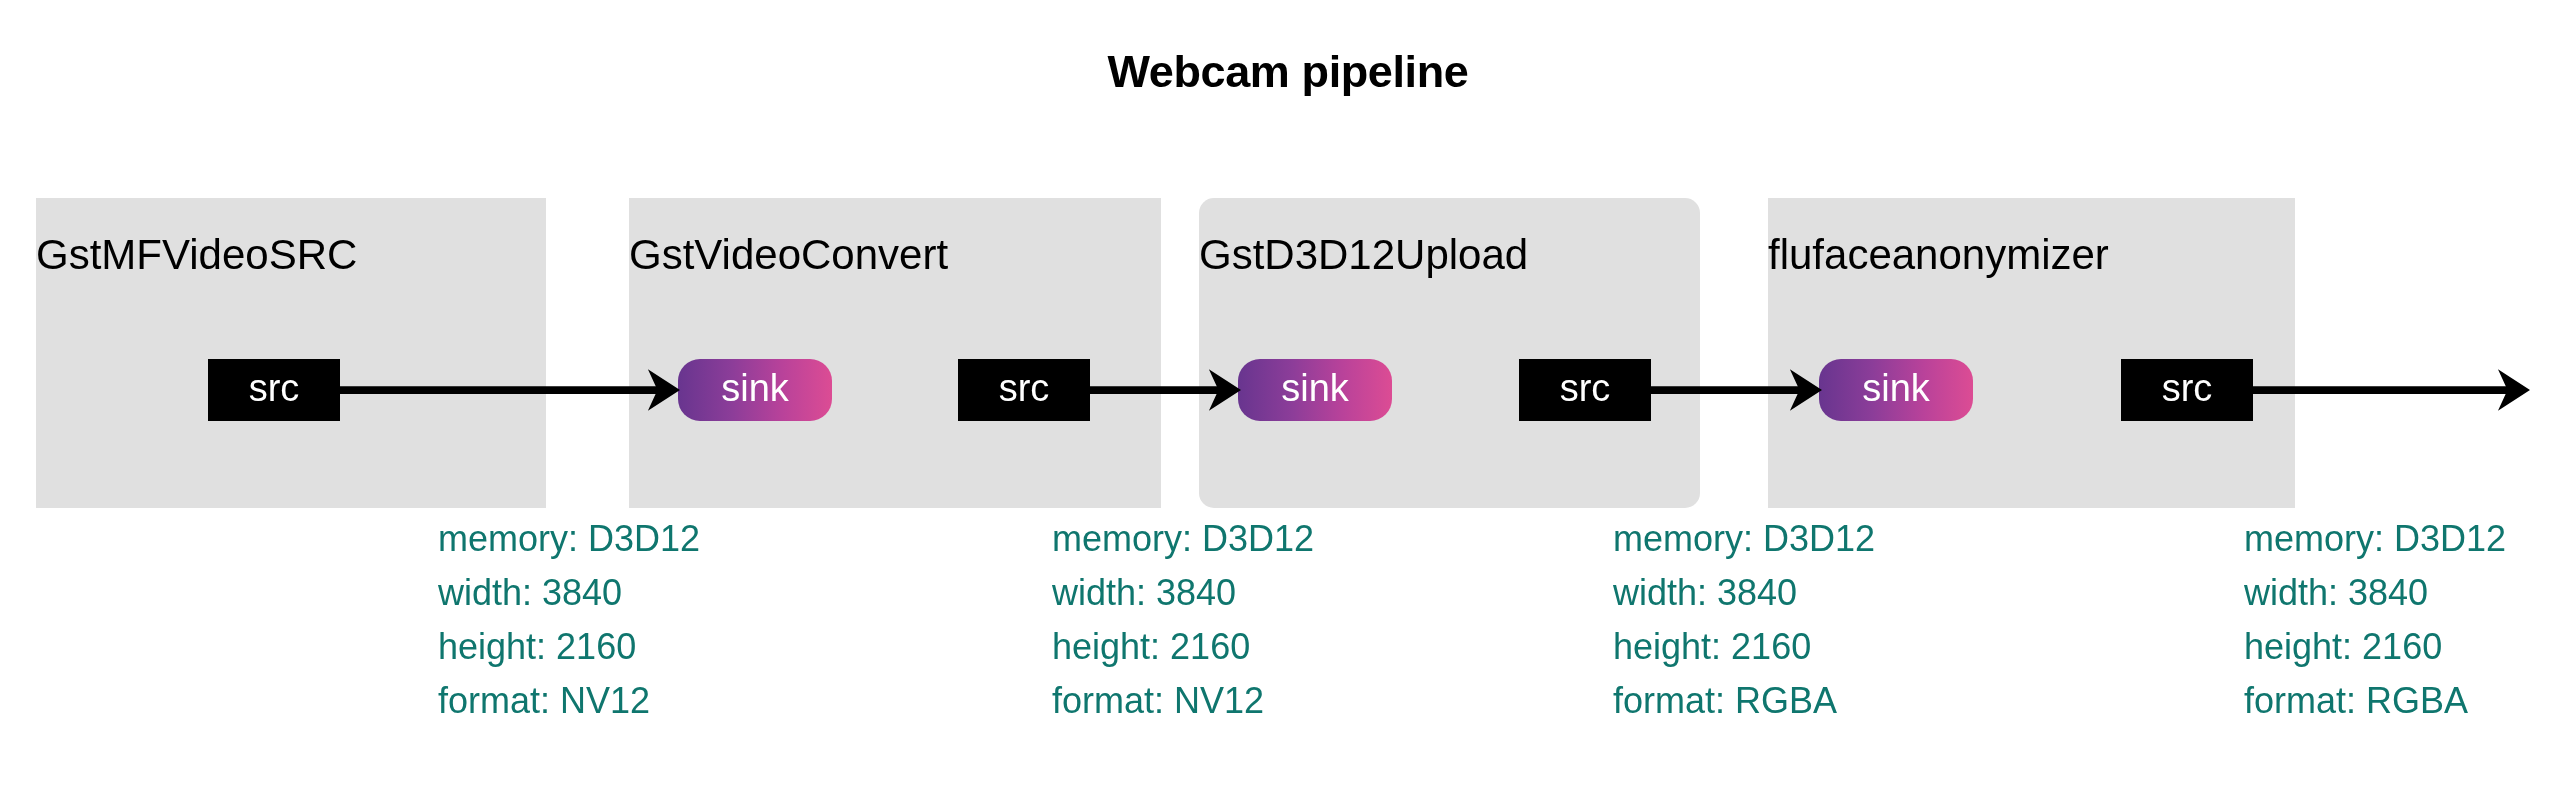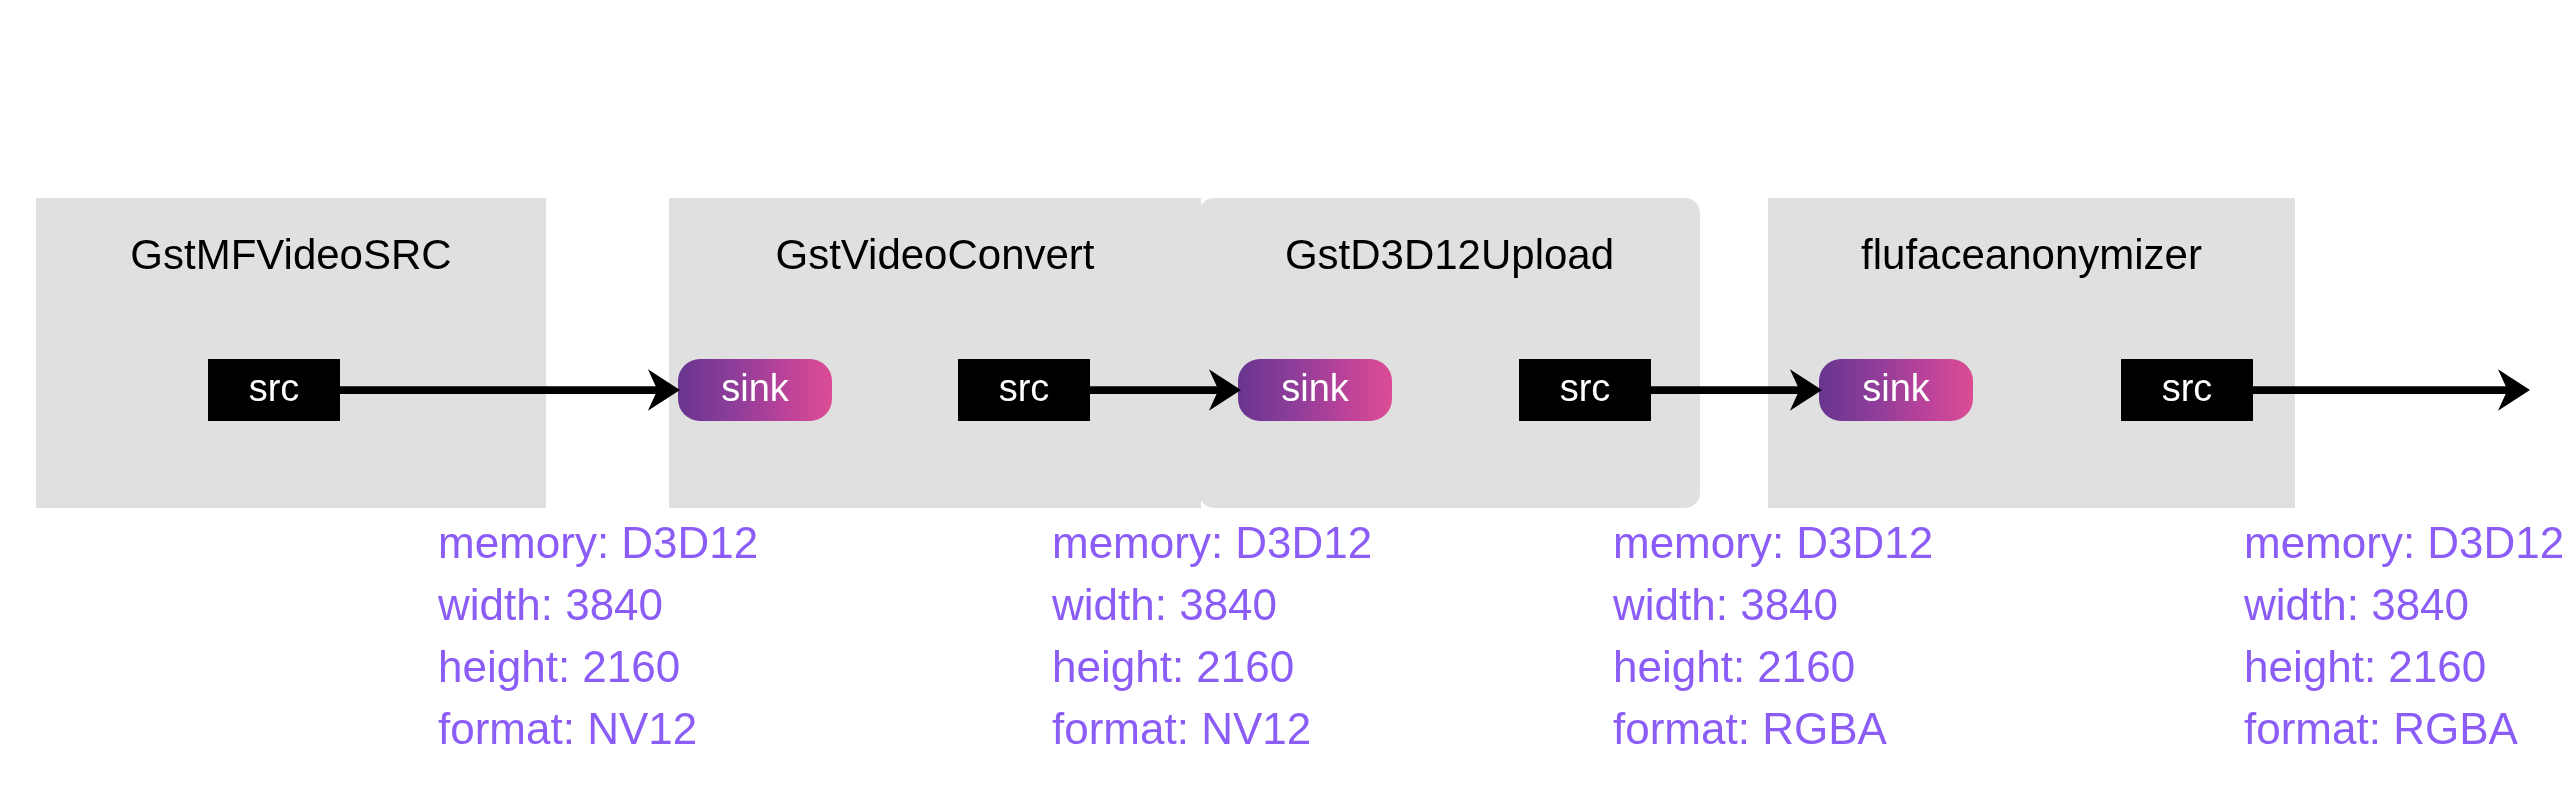--- a/index.html
+++ b/index.html
@@ -42,30 +42,30 @@
     position: absolute;
     top: 198px;
     height: 310px;
     background: #e0e0e0;
   }
   .element-title {
     position: absolute;
     left: 0;
     top: 36px;
     width: 100%;
-    text-align: center;
+    text-align: left;
     font-size: 42px;
     font-weight: 400;
     line-height: 1;
     color: #000000;
     white-space: nowrap;
   }
 
   .ebox-0 { left: 36px;   width: 510px; }
-  .ebox-1 { left: 629px;  width: 532px; margin-left: 40px; }
+  .ebox-1 { left: 629px;  width: 532px; }
   .ebox-2 { left: 1199px; width: 501px; border-radius: 15px; }
   .ebox-3 { left: 1768px; width: 527px; }
 
   
   .pad {
     position: absolute;
     top: 359px;
     height: 62px;
     display: flex;
     align-items: center;
@@ -105,38 +105,39 @@
   }
   .arrow-0 { left: 340px;  width: 340px; }
   .arrow-1 { left: 1090px; width: 151px; }
   .arrow-2 { left: 1651px; width: 171px; }
   .arrow-3 { left: 2253px; width: 277px; }
 
   
   .caps-block {
     position: absolute;
     top: 521px;
-    font-size: 44px;
-    line-height: 1;
-    color: #8b5cf6;
+    font-size: 36px;
+    line-height: 1;
+    color: #0f766e;
     white-space: nowrap;
   }
   .caps-line { display: block; margin-bottom: 18px; }
   .caps-line:last-child { margin-bottom: 14px; }
 
   .caps-0 { left: 438px; }
   .caps-1 { left: 1052px; }
   .caps-2 { left: 1613px; }
   .caps-3 { left: 2244px; }
 </style>
 </head>
 <body>
 
 <div id="diagram-root">
 
+  <div id="pipeline-title">Webcam pipeline</div>
 
   <div class="element-box ebox-0">
     <div class="element-title">GstMFVideoSRC</div>
   </div>
   <div class="pad pad-src pad-src-0">
     <span class="pad-label">src</span>
   </div>
 
   <div class="element-box ebox-1">
     <div class="element-title">GstVideoConvert</div>

